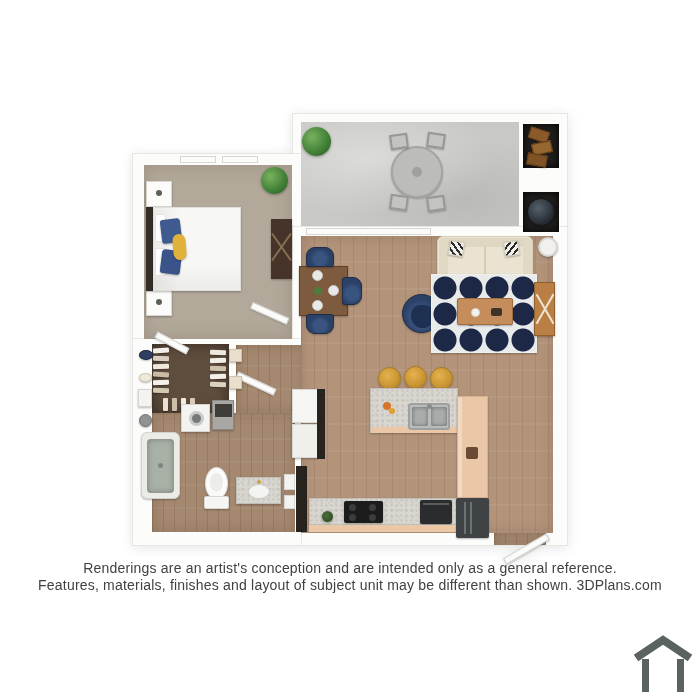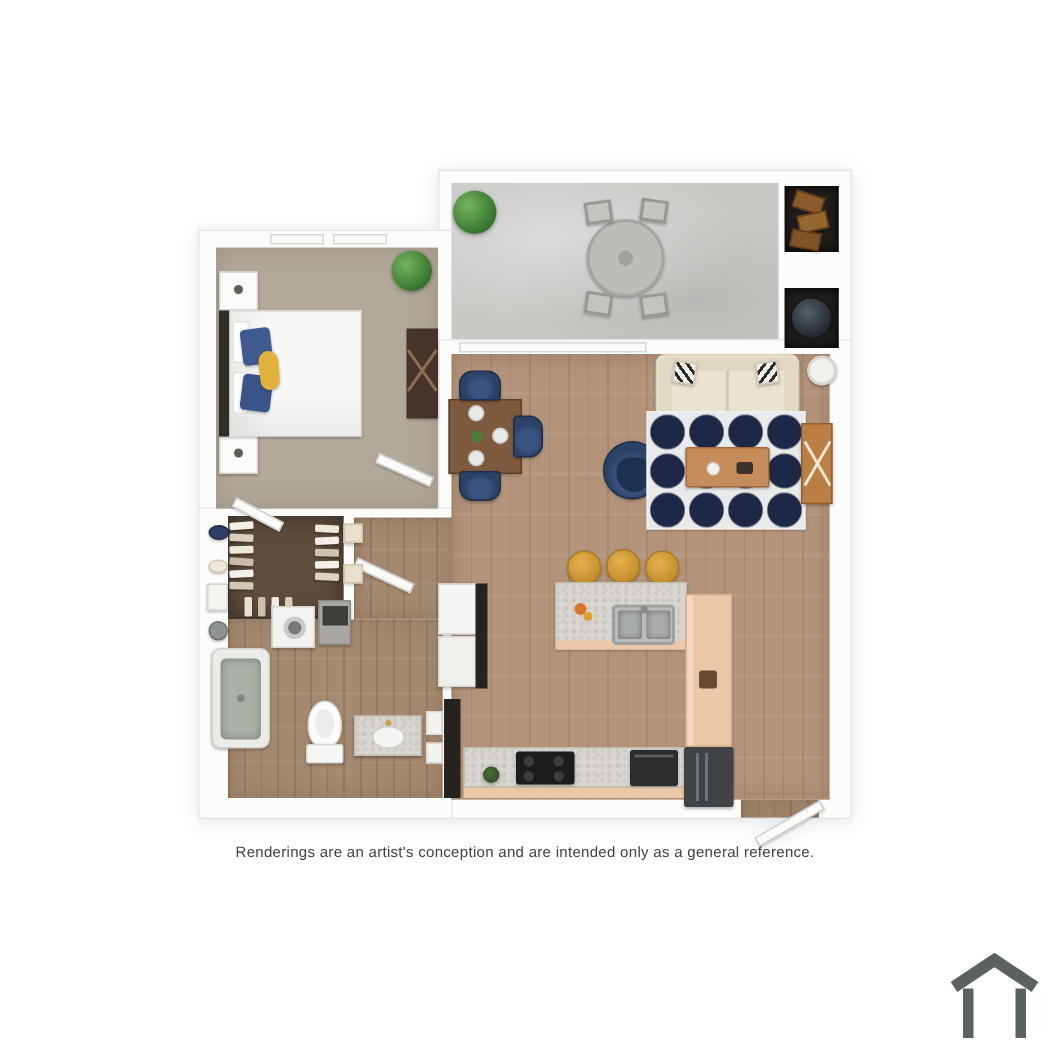--- a/index.html
+++ b/index.html
@@ -44,21 +44,21 @@
     background-size:26px 26px, 26px 26px;
     background-position:0 0, 13px 13px;
     border:1px solid #f0f0ee;}
   .granite{background-color:#d9d6d0;
     background-image:radial-gradient(circle at 30% 30%, rgba(0,0,0,.06) 1px, rgba(0,0,0,0) 1.6px),
                      radial-gradient(circle at 70% 60%, rgba(0,0,0,.05) 1px, rgba(0,0,0,0) 1.6px);
     background-size:5px 5px, 7px 7px;border:1px solid #c1beb8;}
   .salmon{background:#eac7a7;border:1px solid #d8b28c;}
   
   #disclaimer{position:absolute;left:0;top:560px;width:700px;text-align:center;
-     color:#414141;font-size:10px;line-height:17px;letter-spacing:.2px;}
+     color:#414141;font-size:14px;line-height:17px;letter-spacing:.2px;}
 </style>
 </head>
 <body>
 
 <div id="canvas">
   <div id="plan">
 
     <div class="wall" style="left:292px;top:113px;width:276px;height:127px;"></div>
     <div class="wall" style="left:132px;top:153px;width:170px;height:192px;"></div>
     <div class="wall" style="left:292px;top:226px;width:276px;height:320px;"></div>
@@ -228,20 +228,21 @@
     </div>
     <div class="furn" style="left:204px;top:496px;width:25px;height:13px;background:#f6f6f4;border:1px solid #d9d8d4;border-radius:2px;"></div>
     <div class="furn granite" style="left:236px;top:477px;width:45px;height:27px;">
       <div class="flat" style="left:11px;top:6px;width:22px;height:15px;border-radius:50%;background:#f4f4f2;border:1px solid #cfcecb;"></div>
       <div class="flat" style="left:20px;top:2px;width:4px;height:4px;border-radius:50%;background:#c9a24a;"></div>
     </div>
   </div>
 
   <div id="disclaimer">
     <div>Renderings are an artist's conception and are intended only as a general reference.</div>
+    <div>Features, materials, finishes and layout of subject unit may be different than shown. 3DPlans.com</div>
   </div>
 
   <svg width="60" height="60" viewBox="0 0 60 60" style="position:absolute;left:633px;top:635px;">
     <path d="M3 23 L30 5 L57 23" fill="none" stroke="#5b6361" stroke-width="8"></path>
     <rect x="9" y="24" width="7" height="33" fill="#5b6361"></rect>
     <rect x="44" y="24" width="7" height="33" fill="#5b6361"></rect>
   </svg>
 </div>
 
 </body></html>

